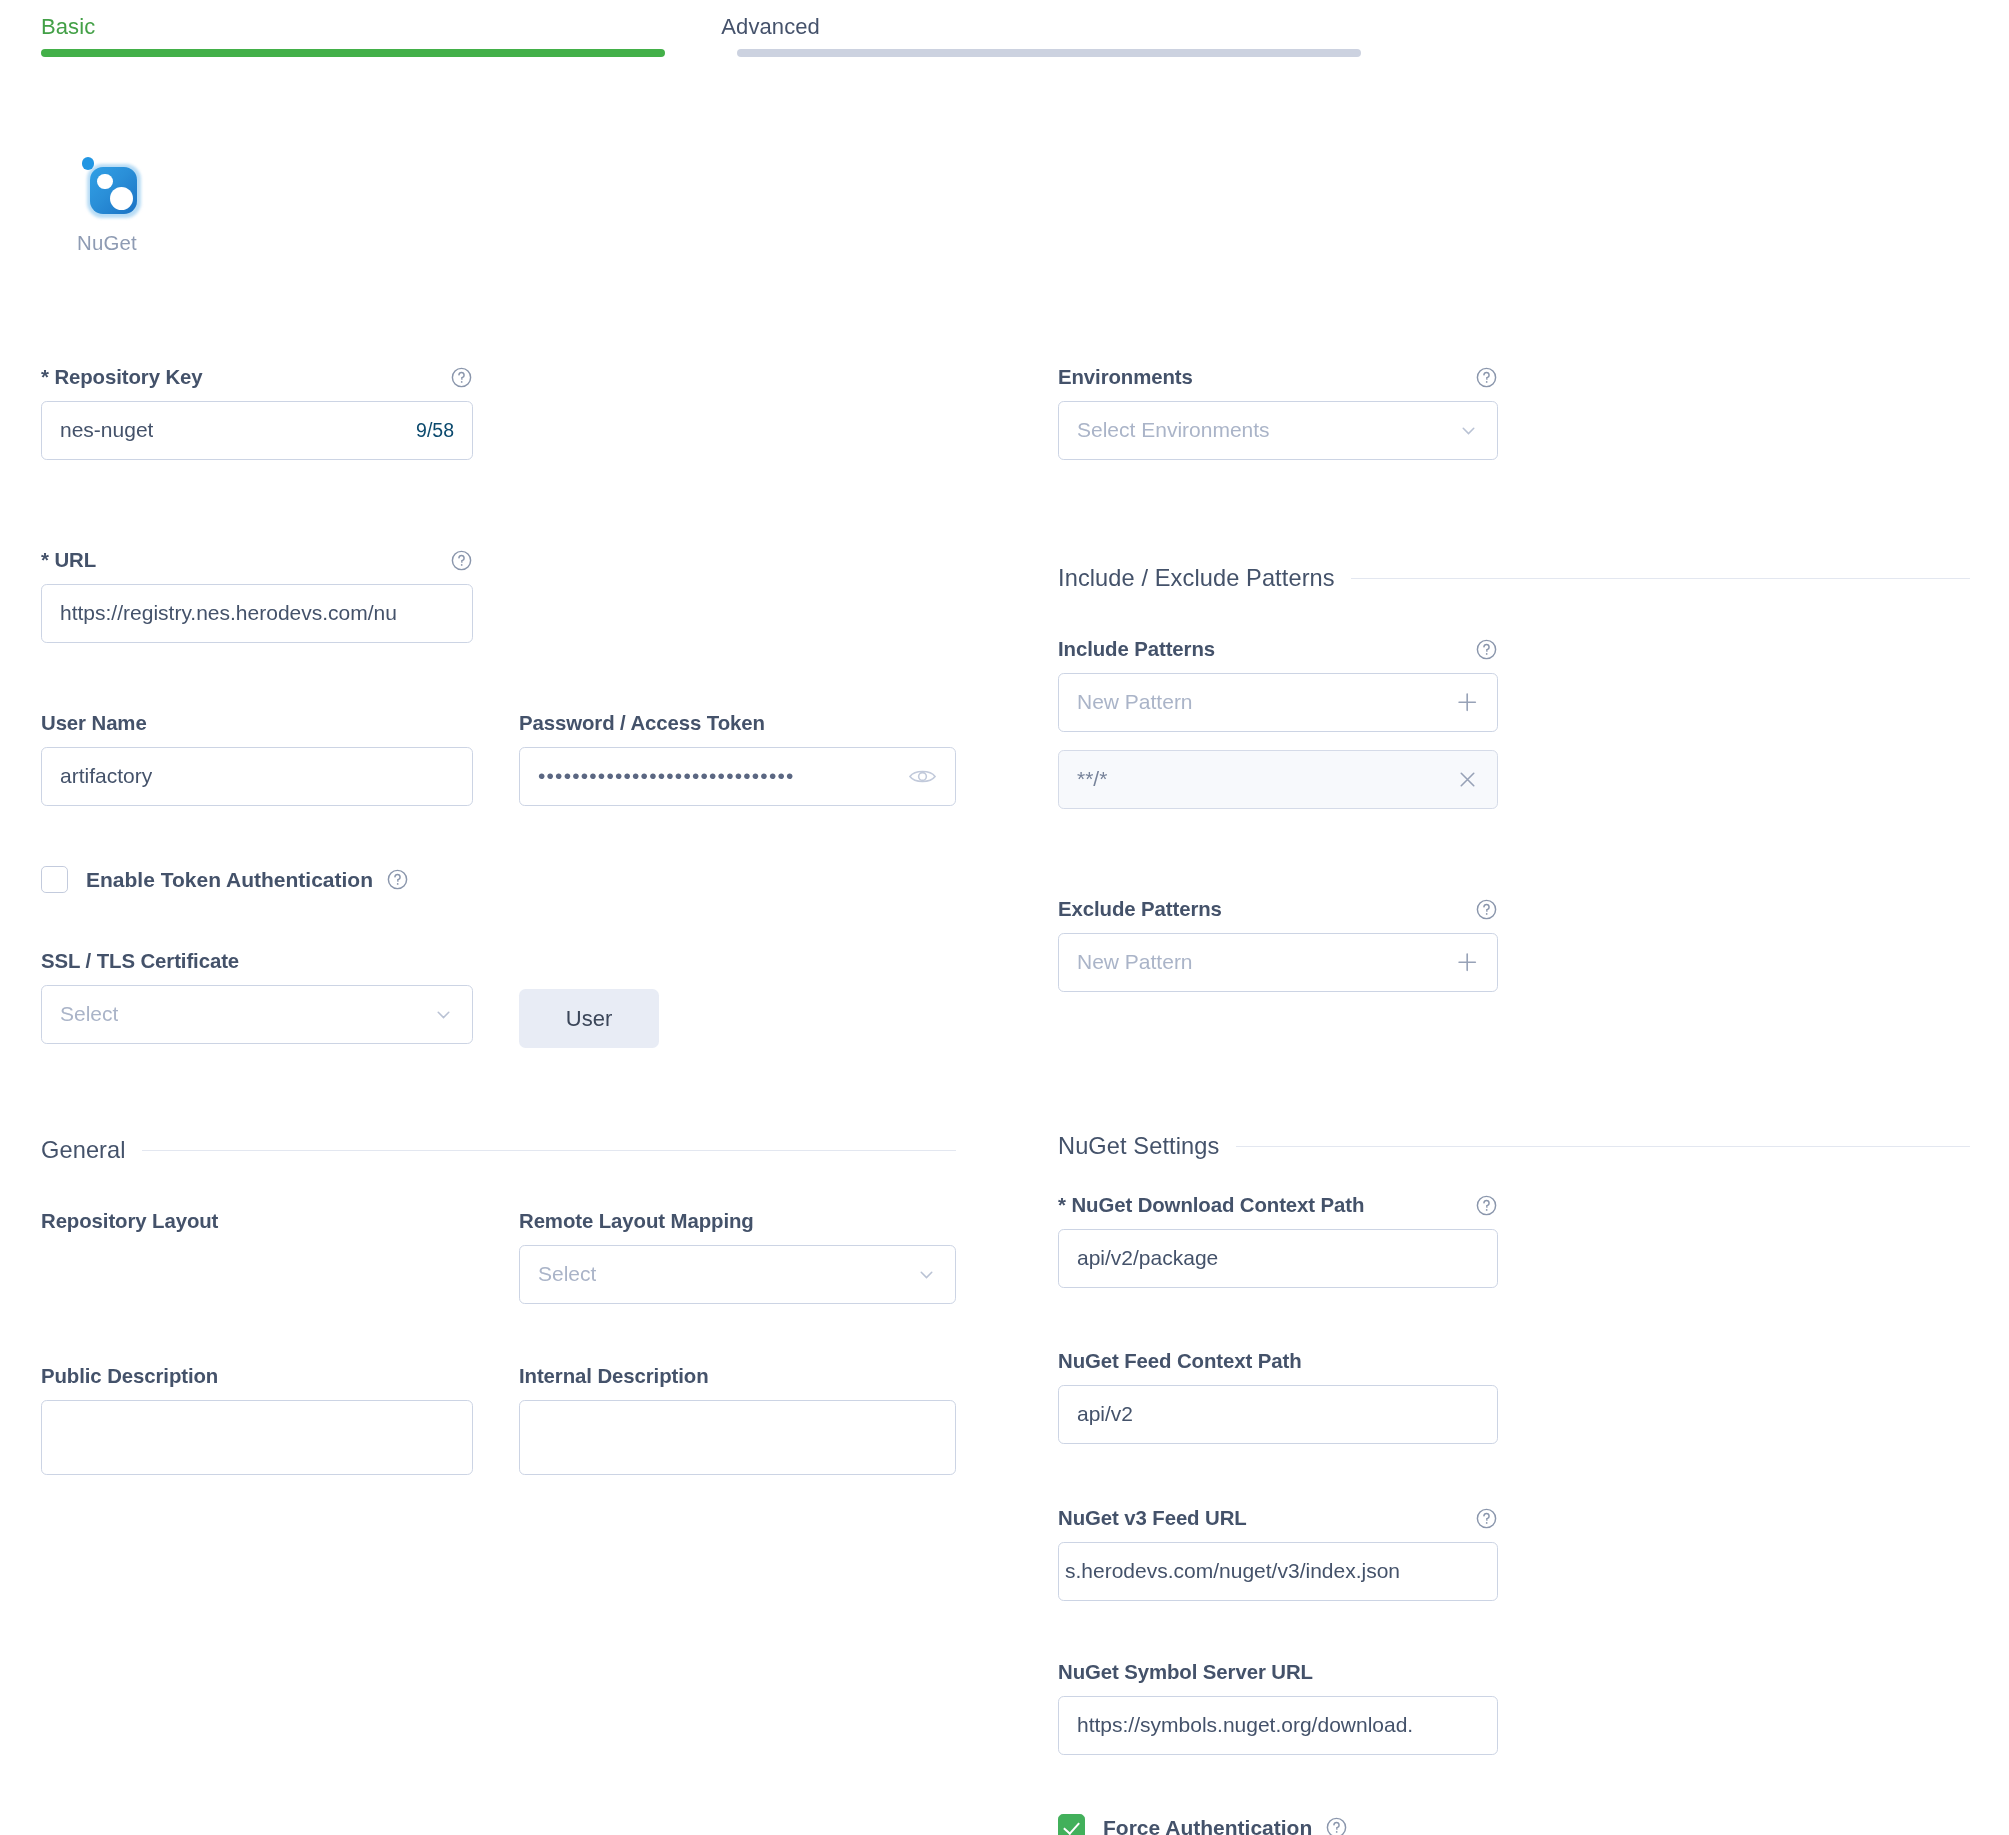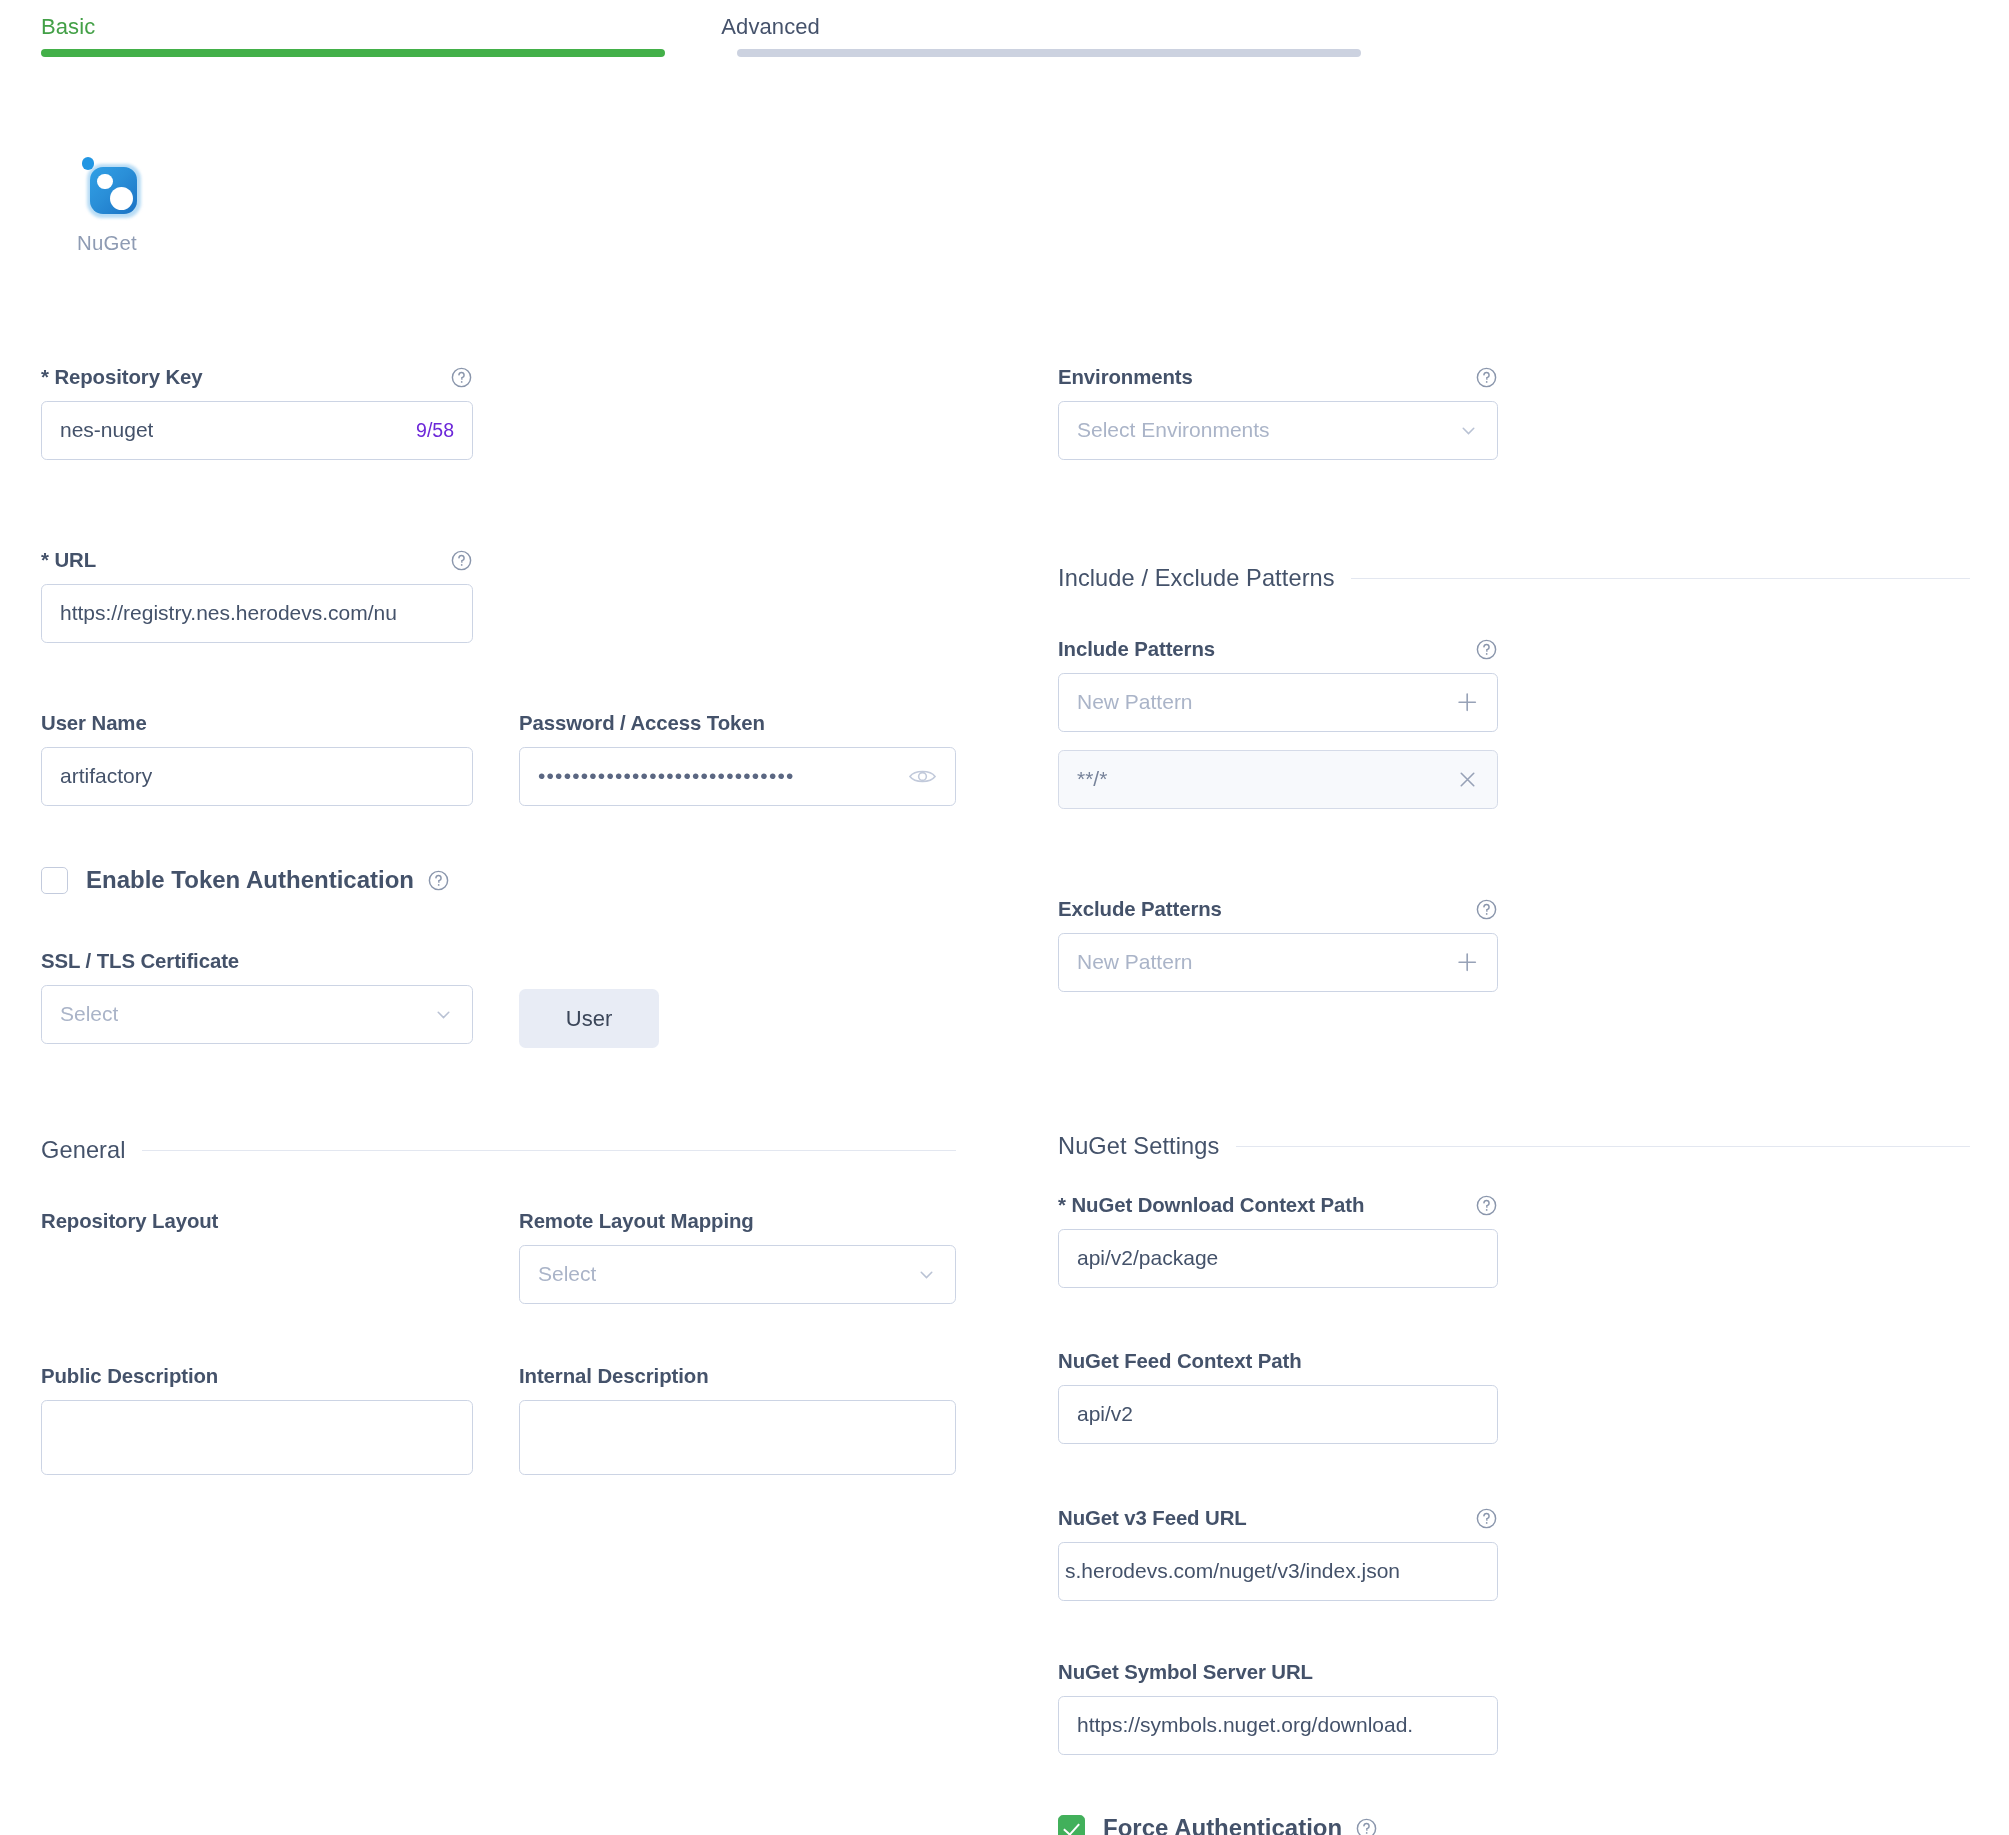--- a/index.html
+++ b/index.html
@@ -127,21 +127,21 @@
     padding: 0 18px;
     font-size: 21px;
     color: #44526a;
     position: relative;
   }
   .input-val { color: #44526a; white-space: nowrap; overflow: hidden; }
   .input-ph  { color: #aab4c8; white-space: nowrap; overflow: hidden; }
   .input-counter {
     margin-left: auto;
     font-size: 19.5px;
-    color: #6d28d9;
+    color: #0c4a6e;
     padding-left: 13px;
     text-align: center;
   }
 
   .textarea-box {
     margin-top: 11.4px;
     height: 75px;
     border: 1.6px solid #ccd4e4;
     border-radius: 5.7px;
     background: #ffffff;
@@ -206,21 +206,21 @@
     content: "";
     position: absolute;
     left: 8.1px; top: 4.1px;
     width: 7.3px; height: 13px;
     border: solid #ffffff;
     border-width: 0 2.4px 2.4px 0;
     transform: rotate(42deg);
   }
   .checkrow .cb-label {
     margin-left: 18px;
-    font-size: 24px;
+    font-size: 21px;
     font-weight: bold;
     color: #44526a;
     white-space: nowrap;
   }
   .checkrow .help-icon { margin-left: 13px; }
 
   
   .section { position: absolute; display: flex; align-items: center; width: 100%; }
   .section-title {
     font-size: 23.6px;

